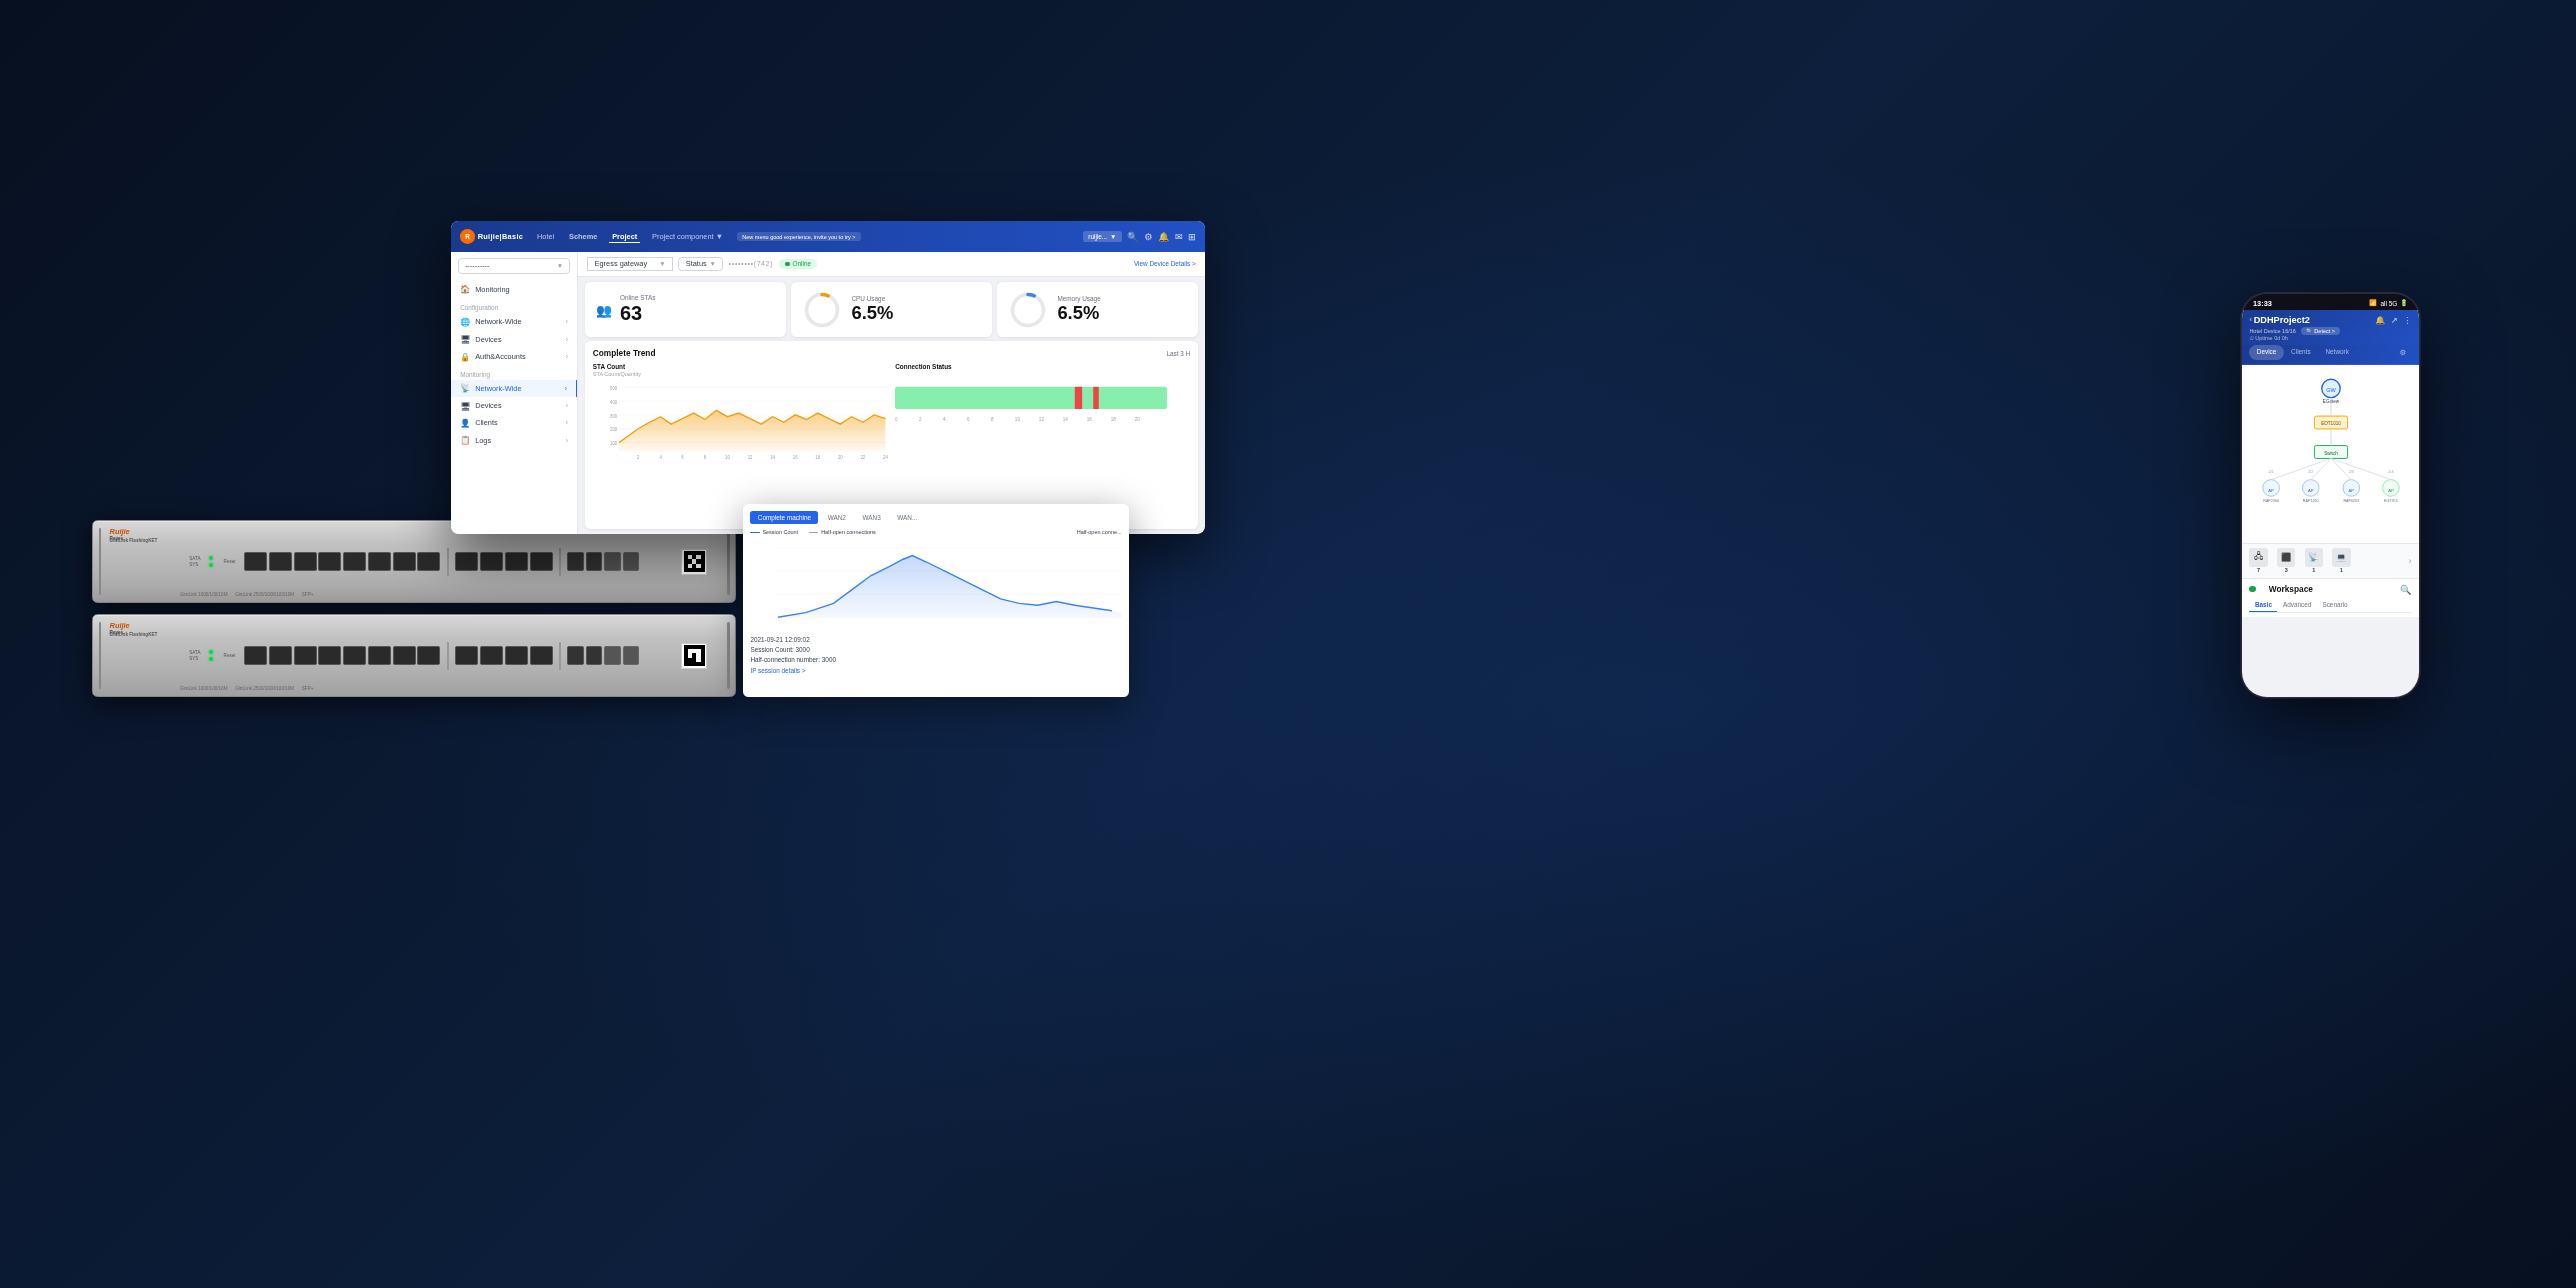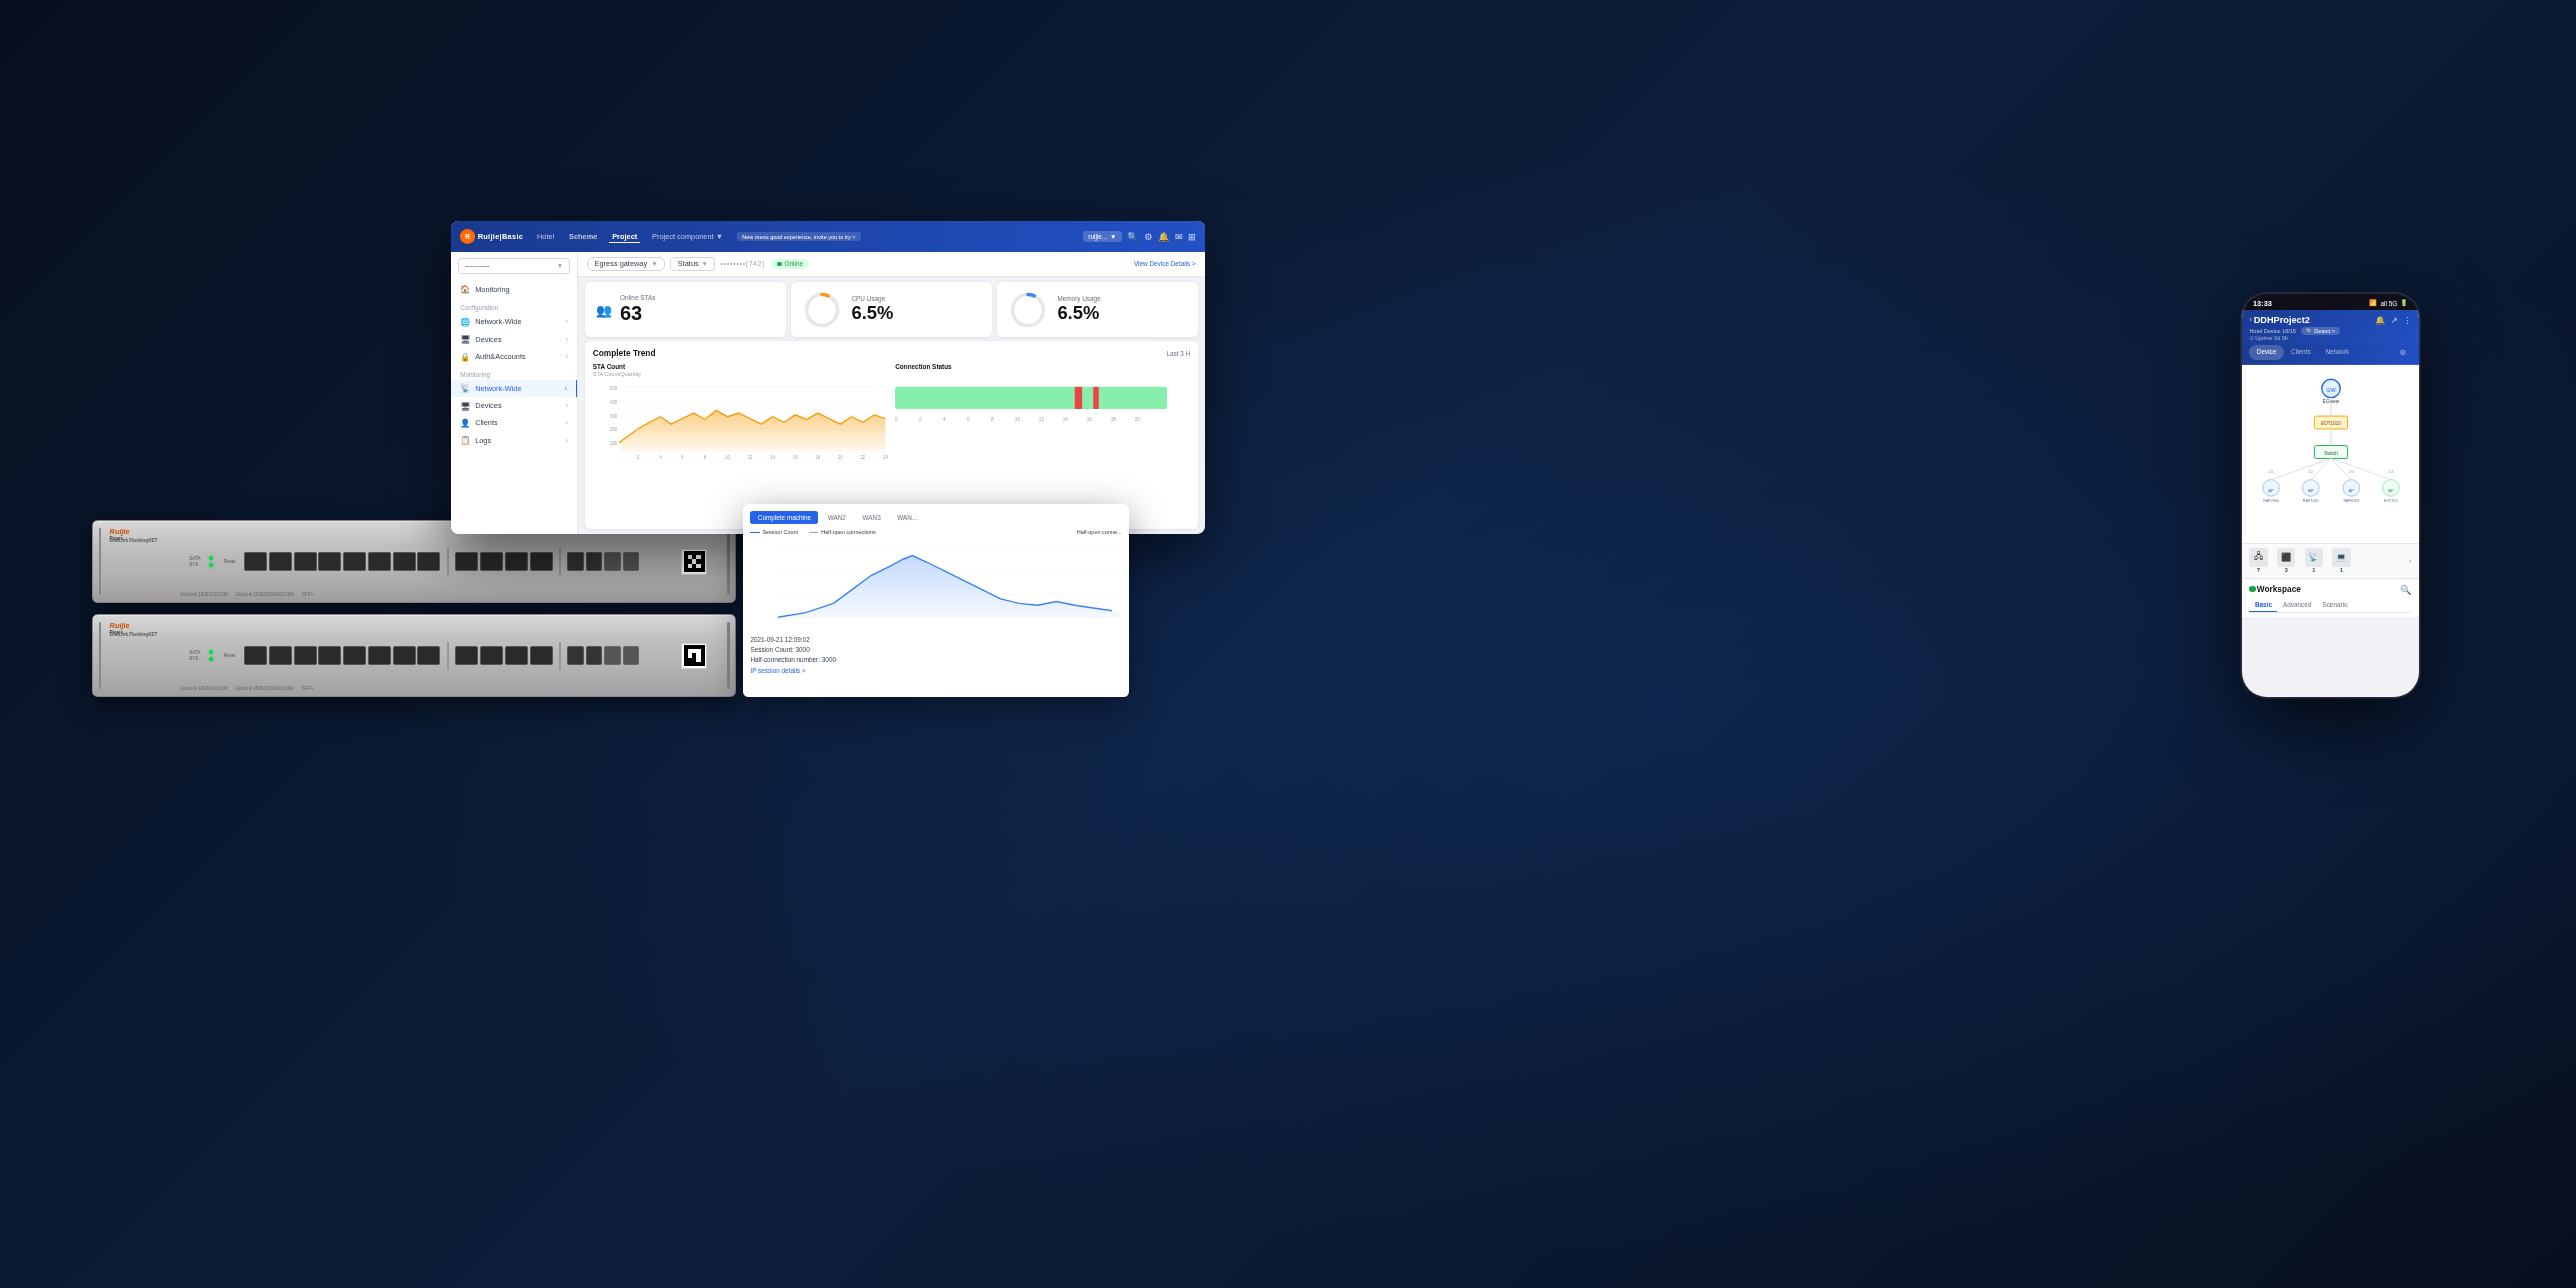--- a/index.html
+++ b/index.html
@@ -292,21 +292,21 @@
       <div style="display:flex;align-items:center;gap:4.6px;padding:3.7px 9.2px;cursor:pointer;font-size:7.4px;color:#374151;">
         <span style="font-size:8.3px;">📋</span>
         <span>Logs</span>
         <span style="margin-left:auto;font-size:6.4px;color:#9ca3af;">›</span>
       </div>
     </div>
 
     <div style="flex:1;display:flex;flex-direction:column;overflow:hidden;">
 
       <div style="display:flex;align-items:center;padding:4.6px 9.2px;background:#fff;border-bottom:0.9px solid #e5e7eb;gap:5.5px;">
-        <div style="border:0.9px solid #d1d5db;border-radius:6px;padding:1.8px 6.4px;font-size:7.4px;color:#374151;background:#fff;display:flex;align-items:center;gap:4px;cursor:pointer;justify-content:flex-end;">
+        <div style="border:0.9px solid #d1d5db;border-radius:0;padding:1.8px 6.4px;font-size:7.4px;color:#374151;background:#fff;display:flex;align-items:center;gap:12px;cursor:pointer;justify-content:flex-end;">
           <span>Egress gateway</span>
           <span style="font-size:6.4px;color:#9ca3af;">▼</span>
         </div>
         <div style="border:0.9px solid #d1d5db;border-radius:3.7px;padding:1.8px 6.4px;font-size:7.4px;color:#374151;background:#fff;display:flex;align-items:center;gap:2.8px;cursor:pointer;">
           <span>Status</span>
           <span style="font-size:6.4px;color:#9ca3af;">▼</span>
         </div>
         <span style="font-size:6.4px;color:#9ca3af;letter-spacing:0.9px;">••••••••(742)</span>
         <div style="background:#dcfce7;color:#16a34a;font-size:6.4px;padding:1.8px 6.4px;border-radius:9.2px;display:flex;align-items:center;gap:2.8px;">
           <div style="width:4.6px;height:4.6px;background:#16a34a;border-radius:50%;"></div>
@@ -595,21 +595,21 @@
       </div>
       <div style="display:flex;flex-direction:column;align-items:center;gap:0.9px;">
         <div style="width:18.4px;height:18.4px;background:#e5e7eb;border-radius:2.8px;display:flex;align-items:center;justify-content:center;font-size:8.3px;">💻</div>
         <span style="font-size:5.5px;color:#374151;font-weight:bold;">1</span>
       </div>
       <div style="margin-left:auto;font-size:9.2px;color:#9ca3af;cursor:pointer;">›</div>
     </div>
 
     <div style="background:#fff;border-top:0.9px solid #e5e7eb;padding:4.6px 7.4px;">
       <div style="display:flex;align-items:center;justify-content:space-between;margin-bottom:3.7px;">
-        <div style="display:flex;align-items:center;gap:1px;">
+        <div style="display:flex;align-items:center;gap:13px;">
           <div style="width:6.4px;height:6.4px;background:#16a34a;border-radius:50%;"></div>
           <span style="font-size:8.3px;font-weight:bold;color:#111;">Workspace</span>
         </div>
         <span style="font-size:9.2px;color:#6b7280;cursor:pointer;">🔍</span>
       </div>
       <div style="display:flex;gap:0;border-bottom:0.9px solid #e5e7eb;">
         <div style="font-size:6.4px;color:#2563eb;padding:2.8px 5.5px;border-bottom:1.8px solid #2563eb;font-weight:bold;cursor:pointer;">
           <span>Basic</span>
         </div>
         <div style="font-size:6.4px;color:#6b7280;padding:2.8px 5.5px;cursor:pointer;">

